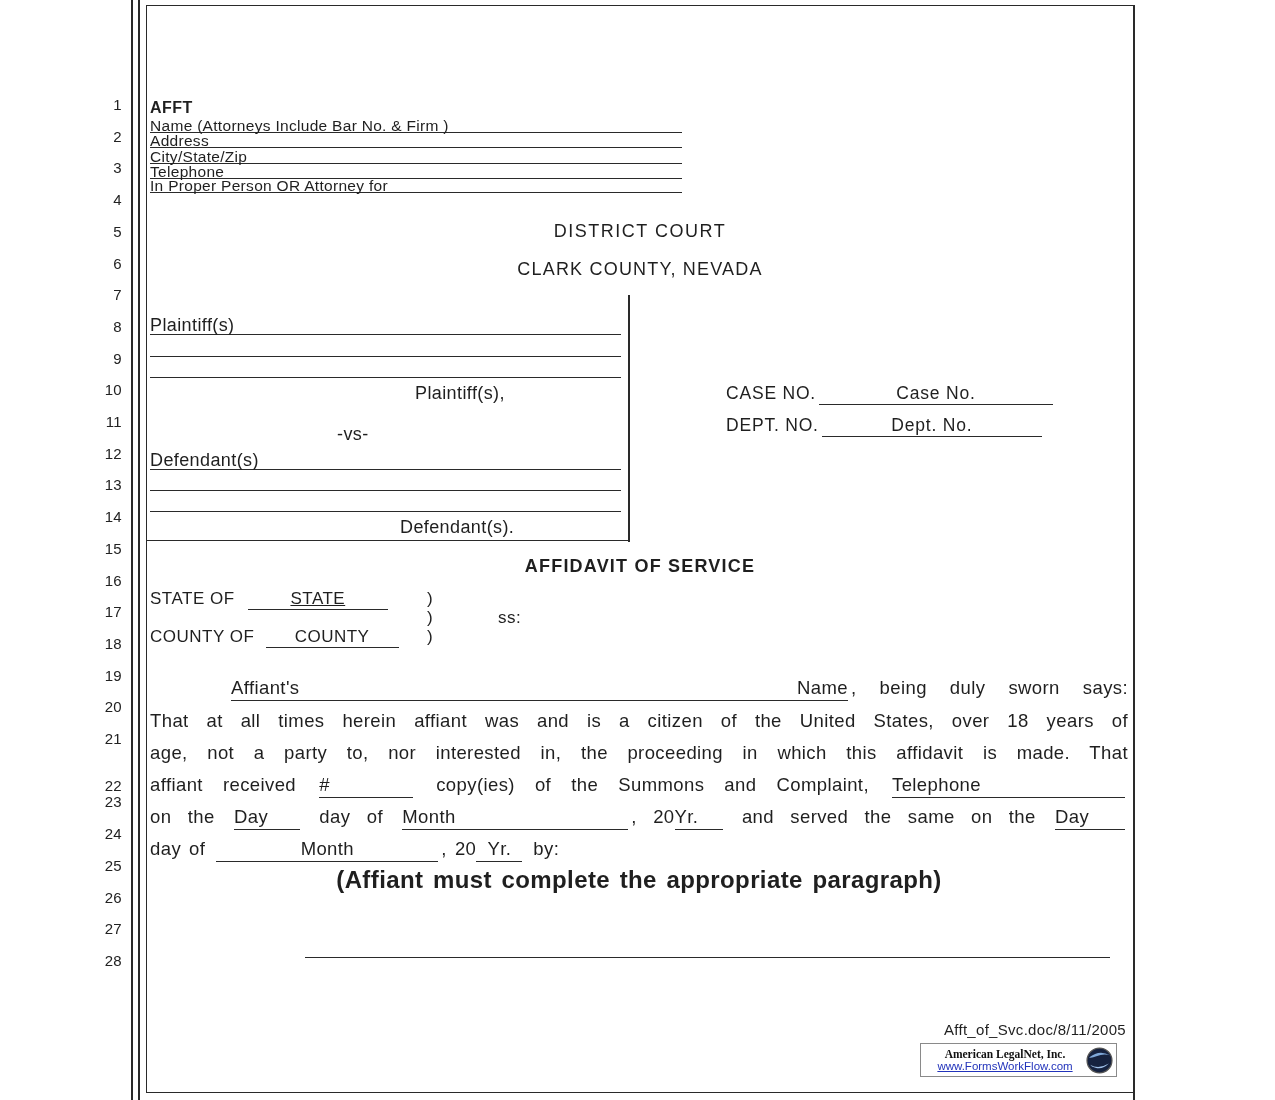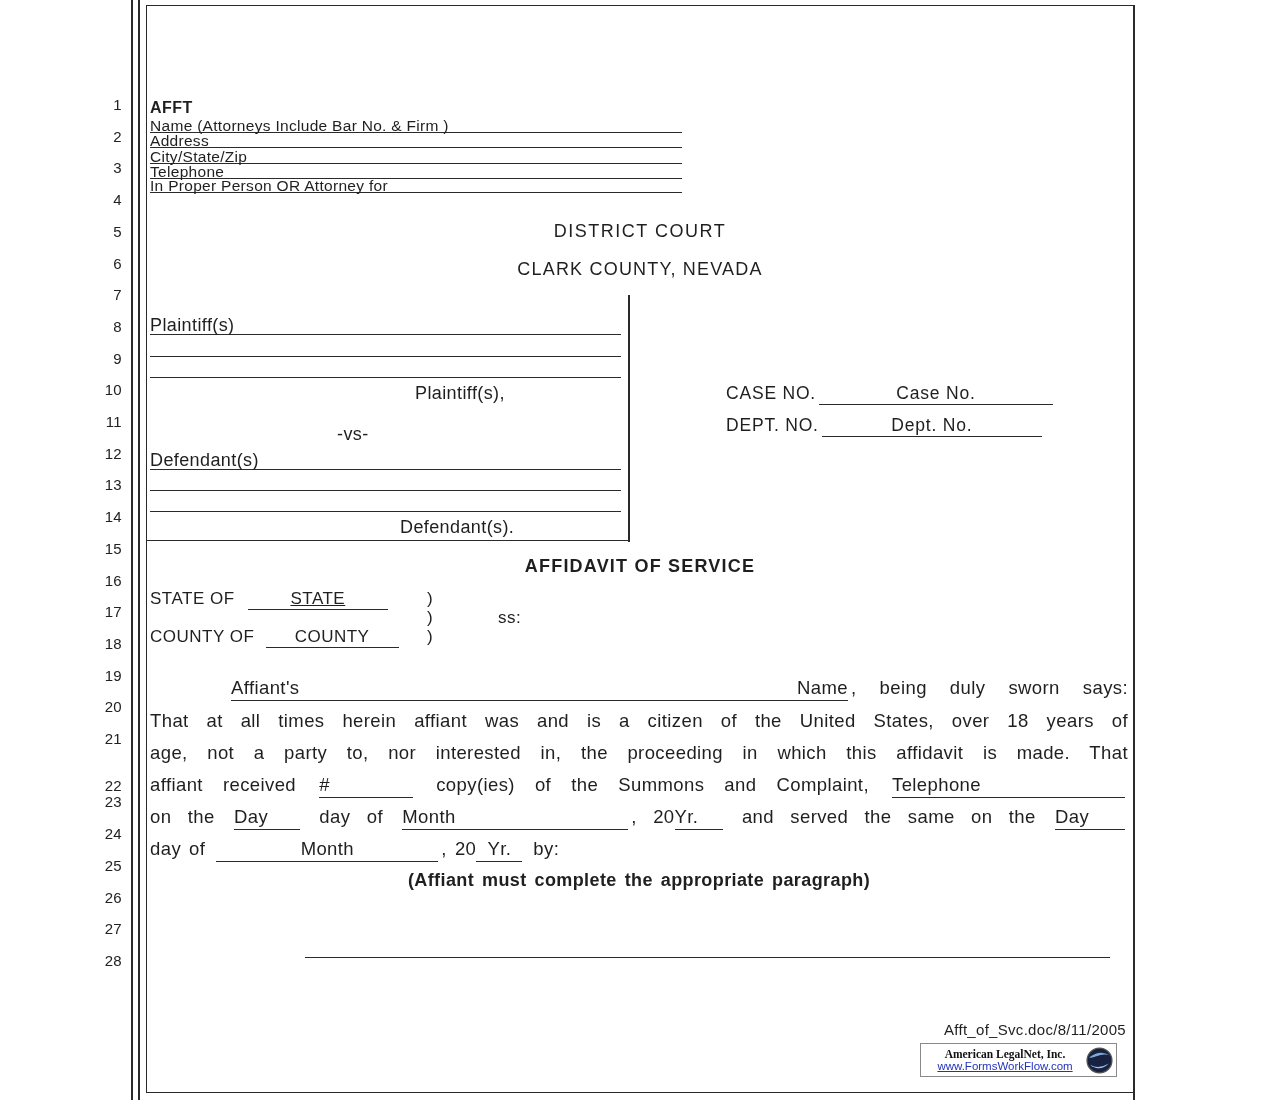--- a/index.html
+++ b/index.html
@@ -165,21 +165,21 @@
     <span>day of</span>
     <span class="u" style="width:226px;">Month</span><span>, 20</span><span class="u" style="width:48px; margin-left:0;">Yr.</span>
     <span>and served the same on the</span>
     <span class="u" style="width:70px;">Day</span>
   </div>
   <div class="bodyline" style="top:837px;">
     <span>day of</span>
     <span class="u" style="width:222px;">Month</span><span>, 20</span><span class="u" style="width:46px; margin-left:0;">Yr.</span>
     <span>by:</span>
   </div>
-  <div class="bodyline bold" style="top:868px; text-align:center; font-size:18px;">(Affiant must complete the appropriate paragraph)</div>
+  <div class="bodyline bold" style="top:868px; text-align:center; font-size:24px;">(Affiant must complete the appropriate paragraph)</div>
   <div class="abs" style="left:305px; top:942px; width:805px; height:16px; border-bottom:1.4px solid #2a2a2a;"></div>
 
   <div class="docref">Afft_of_Svc.doc/8/11/2005</div>
   <div class="logobox">
     <div class="logotext">
       <span class="vendor-name">American LegalNet, Inc.</span>
       <a class="vendor-url">www.FormsWorkFlow.com</a>
     </div>
     <svg class="globe" viewBox="0 0 26 26">
       <circle cx="13" cy="13" r="12" fill="#16223f"></circle>

